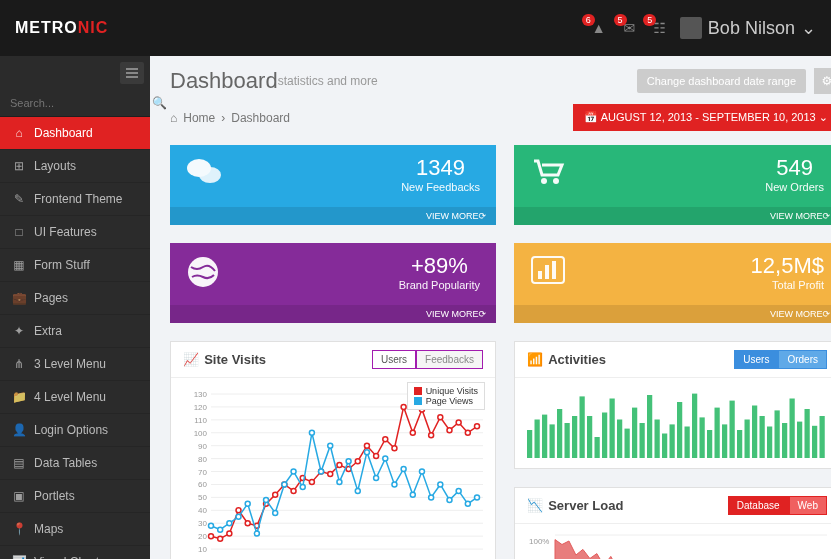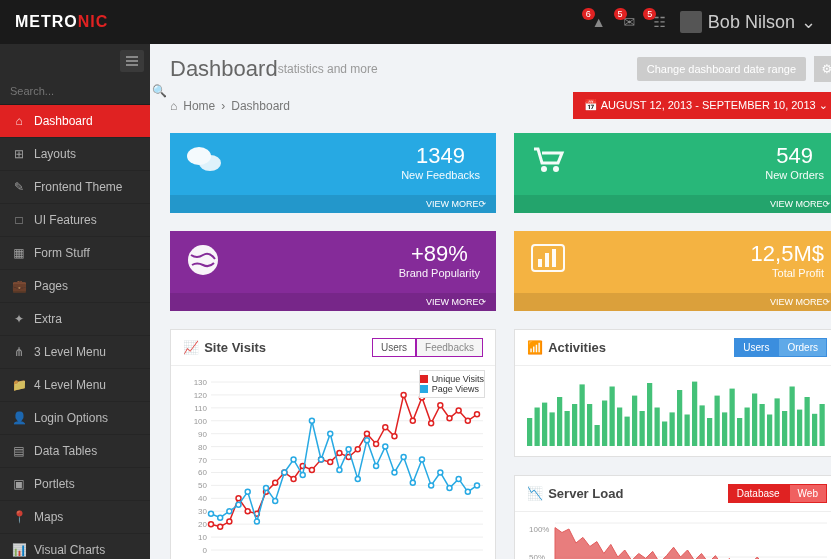--- a/index.html
+++ b/index.html
@@ -1,17 +1,17 @@
 <!DOCTYPE html>
 <html><head>
 <meta charset="utf-8">
 <style>
 * { margin:0; padding:0; box-sizing:border-box; font-family:Arial,sans-serif; }
 body { background:#f1f3f6; font-size:12px; color:#333; }
-.topbar { background:#1a1a1a; height:44px; display:flex; align-items:center; padding:12px 15px; }
+.topbar { background:#1a1a1a; height:56px; display:flex; align-items:center; padding:12px 15px; }
 .logo { font-size:16px; font-weight:bold; letter-spacing:1px; }
 .logo .m1{color:#fff;} .logo .m2{color:#e02222;}
 .topbar-right{margin-left:auto;display:flex;align-items:center;gap:14px;}
 .notif{position:relative;color:#888;font-size:14px;}
 .notif-badge{position:absolute;top:-6px;left:-10px;background:#e02222;color:#fff;border-radius:8px;font-size:9px;padding:1px 4px;}
 .user{display:flex;align-items:center;gap:6px;color:#ccc;font-size:18px;}
 .avatar{width:22px;height:22px;background:#555;border-radius:2px;}
 .layout{display:flex;}
 .sidebar{width:150px;background:#2b2b2b;min-height:520px;}
 .sb-top{display:flex;justify-content:flex-end;padding:6px;}
@@ -46,21 +46,21 @@
 .panel{background:#fff;border:1px solid #e0e0e0;}
 .panel-head{display:flex;align-items:center;padding:8px 12px;border-bottom:1px solid #eee;}
 .panel-title{font-size:13px;font-weight:bold;color:#444;display:flex;align-items:center;gap:5px;}
 .panel-tabs{margin-left:auto;display:flex;}
 .tab{font-size:10px;padding:3px 8px;background:#f5f5f5;color:#888;border:1px solid #a21caf;}
 .tab.active{background:#fff;color:#555;}
 .tab.blue{background:#3b8ede;color:#fff;border-color:#3b8ede;}
 .tab.red{background:#e02222;color:#fff;border-color:#e02222;}
 .panel-body{padding:10px 12px;}
 svg{display:block;}
-.legend{position:absolute;top:4px;right:10px;background:#fff;border:1px solid #ddd;font-size:9px;padding:3px 0;}
+.legend{position:absolute;top:4px;right:10px;background:#fff;border:1px solid #ddd;font-size:9px;padding:3px 6px;}
 .legend-row{display:flex;align-items:center;gap:4px;}
 .lg-sw{width:8px;height:8px;}
 </style>
 </head>
 <body>
 
 <div class="topbar">
   <div class="logo"><span class="m1">METRO</span><span class="m2">NIC</span></div>
   <div class="topbar-right">
     <div id="notifs" style="display: flex; gap: 18px;">

